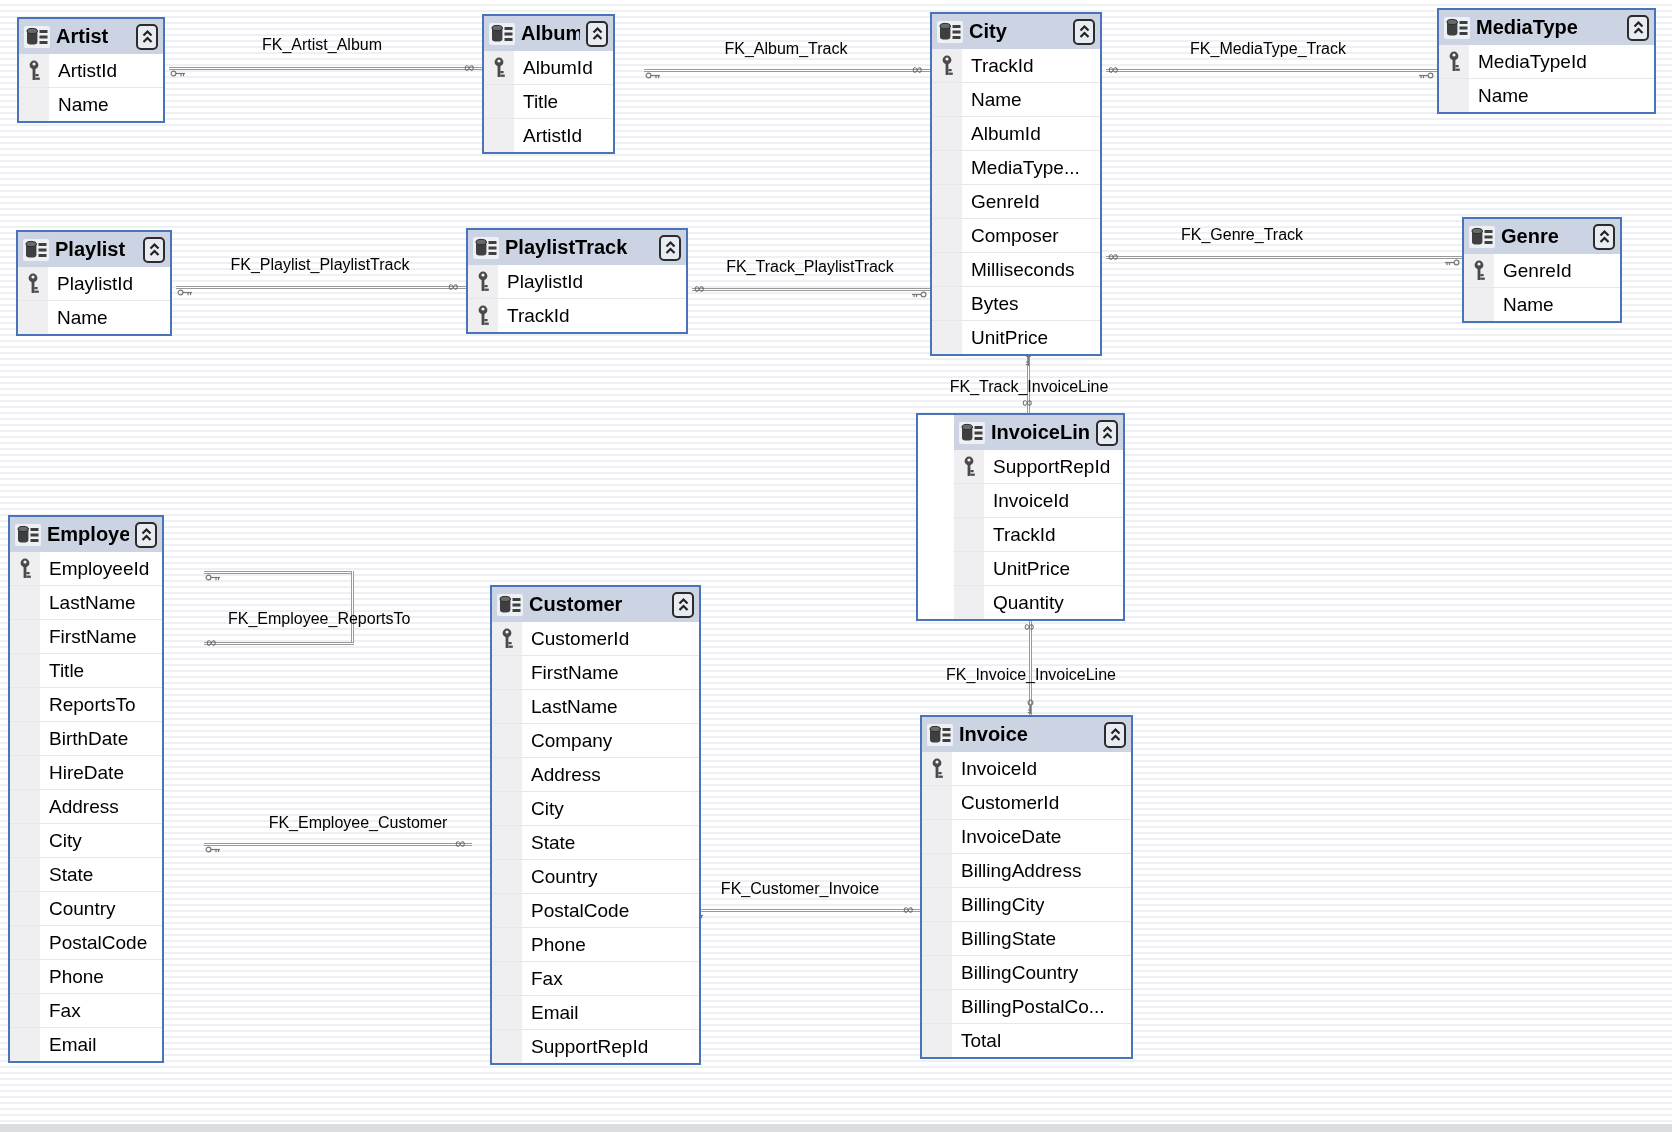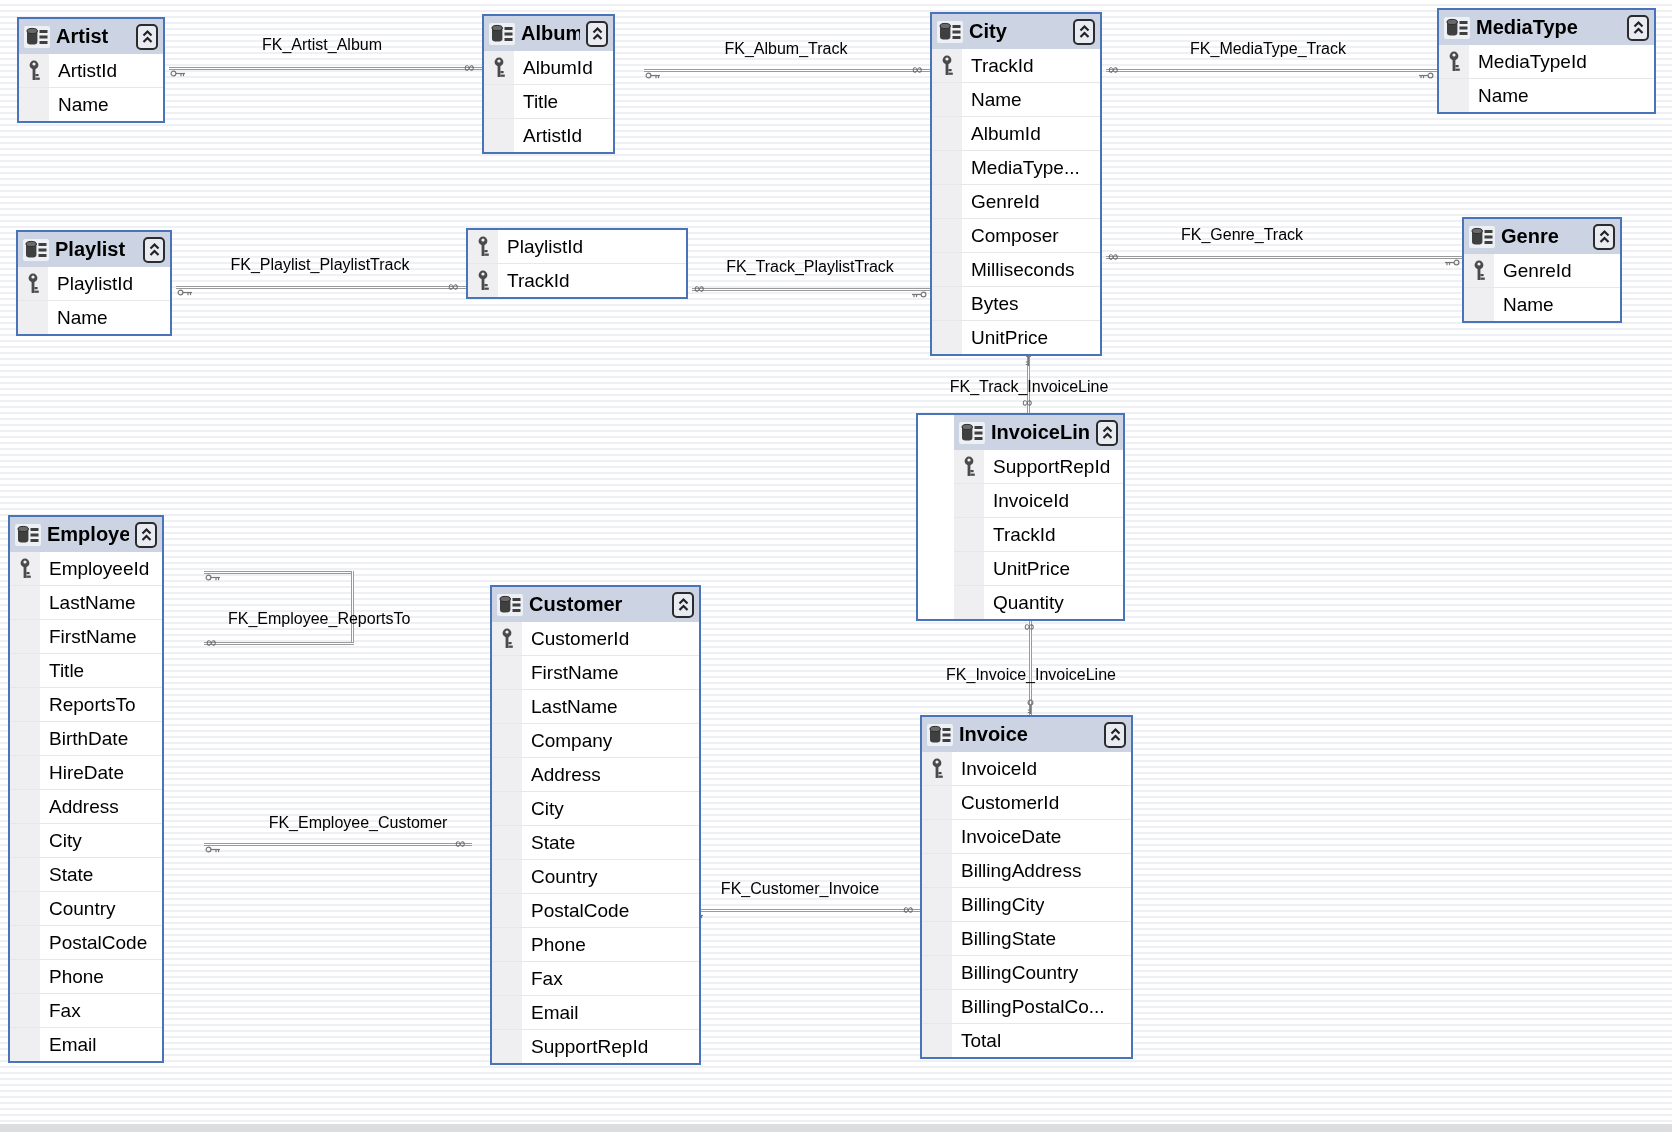--- a/index.html
+++ b/index.html
@@ -435,20 +435,39 @@
           <span class="cname">PlaylistId</span>
         </div>
         <div class="trow">
           <span class="gutter"></span>
           <span class="cname">Name</span>
         </div>
       </div>
   </div>
 
   <div class="panel" style="left:466px;top:228px;width:222px;">
+    <div class="phead">
+      <span class="tblicon">
+          <svg width="26" height="22" viewBox="0 0 26 22">
+            <rect x="0" y="0" width="26" height="22" rx="2" fill="rgba(255,255,255,0.65)"></rect>
+            <path d="M3 5 q0 -2.6 5.2 -2.6 q5.2 0 5.2 2.6 v11 q0 2.6 -5.2 2.6 q-5.2 0 -5.2 -2.6 z" fill="#3f3f3f"></path>
+            <ellipse cx="8.2" cy="5" rx="5.2" ry="2.6" fill="#6a6a6a" stroke="#2e2e2e"></ellipse>
+            <rect x="15.5" y="4" width="8" height="3" fill="#3f3f3f"></rect>
+            <rect x="15.5" y="9.5" width="8" height="3" fill="#3f3f3f"></rect>
+            <rect x="15.5" y="15" width="8" height="3" fill="#3f3f3f"></rect>
+          </svg>
+        </span>
+      <span class="ptitle">PlaylistTrack</span>
+      <span class="collapse">
+          <svg width="13" height="17" viewBox="0 0 13 17">
+            <path d="M2.5 7.5 L6.5 3.5 L10.5 7.5" fill="none" stroke="#222" stroke-width="2.2"></path>
+            <path d="M2.5 14 L6.5 10 L10.5 14" fill="none" stroke="#222" stroke-width="2.2"></path>
+          </svg>
+        </span>
+    </div>
     <div class="rows">
         <div class="trow">
           <span class="gutter">
             <svg width="14" height="22" viewBox="0 0 14 22">
               <circle cx="7" cy="5" r="4.4" fill="#4a4a4a"></circle>
               <circle cx="7" cy="4" r="1.6" fill="#f2f2f2"></circle>
               <rect x="5.6" y="9" width="2.8" height="11" fill="#4a4a4a"></rect>
               <rect x="8.4" y="14" width="3.2" height="2.2" fill="#4a4a4a"></rect>
               <rect x="8.4" y="17.6" width="4.4" height="2.2" fill="#4a4a4a"></rect>
             </svg>

